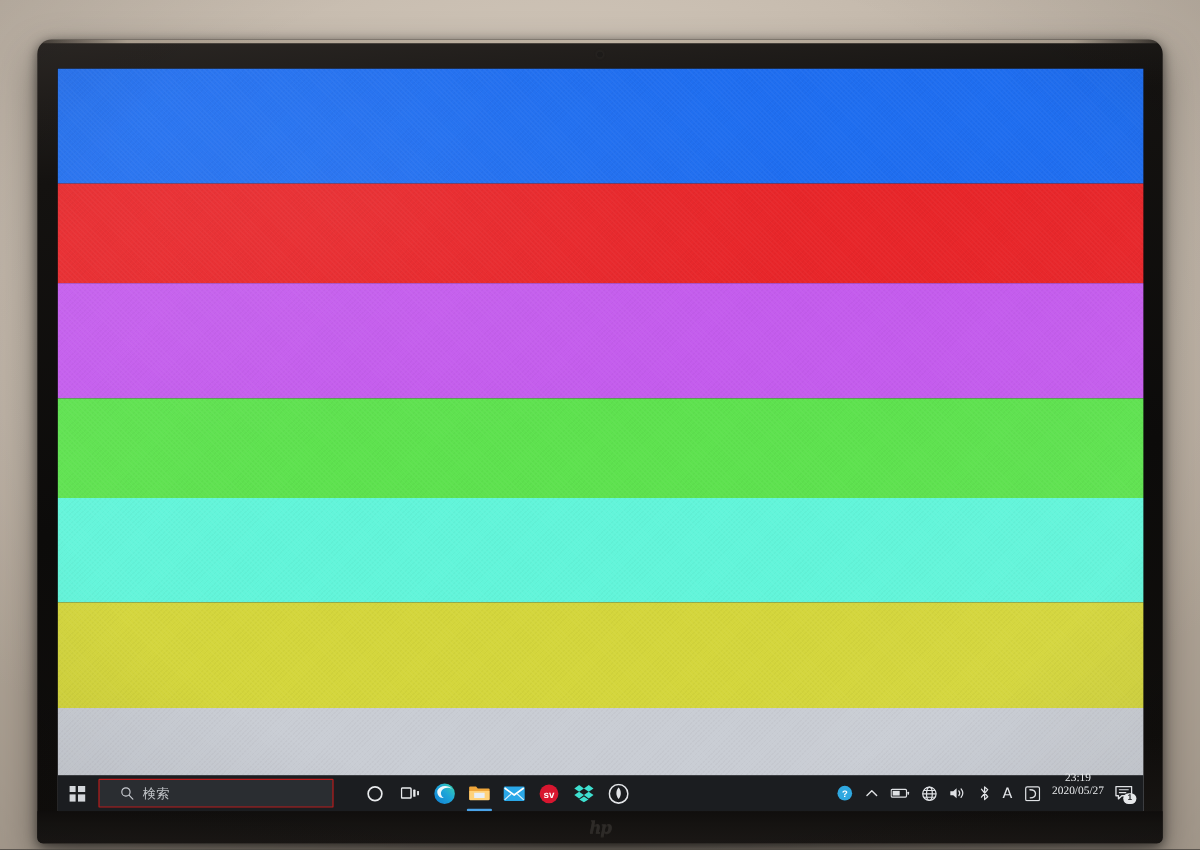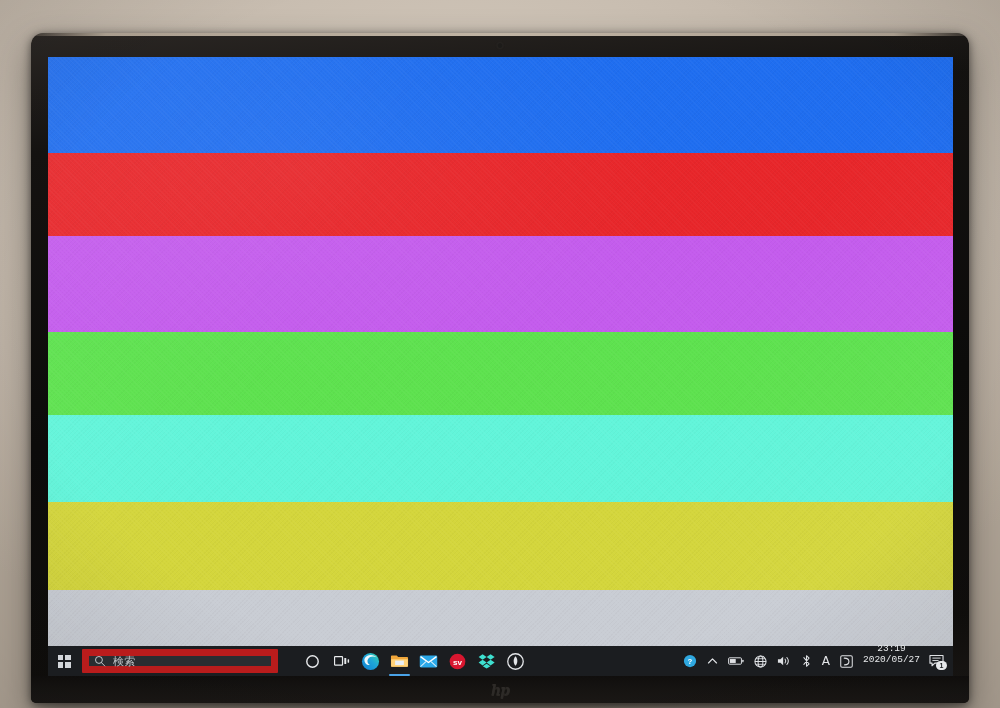--- a/index.html
+++ b/index.html
@@ -145,26 +145,26 @@
     gap: 1.4px;
   }
   .win-logo span { background: #d3d6da; display: block; }
 
   #search-box {
     flex: 0 0 auto;
     width: 196px;
     height: 24px;
     margin-left: 2px;
     background: #2a2d31;
-    border: 7px solid #b91c1c;
+    border: 1px solid #b91c1c;
     border-radius: 1px;
     display: flex;
     align-items: center;
     gap: 7px;
-    padding-left: 5px;
+    padding-left: 17px;
     box-sizing: border-box;
   }
   #search-placeholder {
     color: #c3c6ca;
     font-size: 11px;
     letter-spacing: 0.2px;
     font-family: "DejaVu Sans", "Liberation Sans", sans-serif;
   }
 
   #task-icons {
@@ -209,21 +209,21 @@
   #clock {
     display: flex;
     flex-direction: column;
     align-items: center;
     justify-content: center;
     line-height: 1.15;
     font-size: 9.5px;
     color: #e7e9eb;
     padding: 0 7px 12px 5px;
     height: 30px;
-    font-family: Liberation Mono, monospace;
+    font-family: Liberation Serif, serif;
   }
   #notif {
     position: relative;
     height: 30px;
     display: flex;
     align-items: center;
     justify-content: center;
     padding: 0 6px 0 2px;
   }
   #notif-badge {

